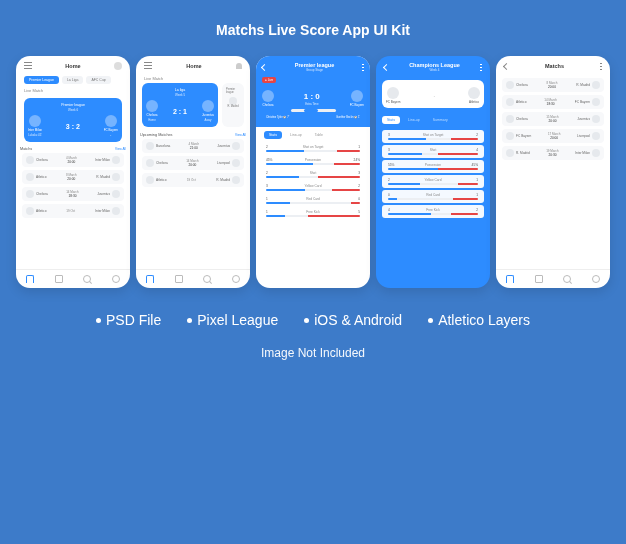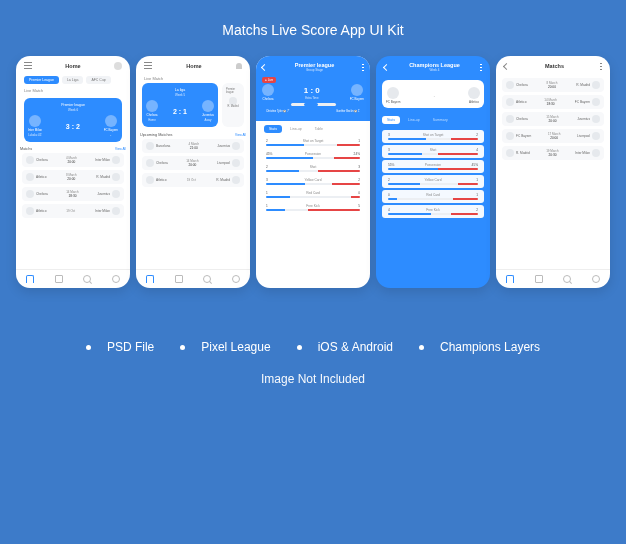--- a/index.html
+++ b/index.html
@@ -1,17 +1,17 @@
 <!DOCTYPE html>
 <html><head>
 <meta charset="utf-8">
 <style>
 *{margin:0;padding:0;box-sizing:border-box;font-family:-apple-system,Helvetica,Arial,sans-serif;}
 body{width:626px;height:544px;background:#3d7bc9;display:flex;flex-direction:column;align-items:center;overflow:hidden;}
-.title{color:#fff;font-size:14px;font-weight:400;margin-top:22px;}
+.title{color:#fff;font-size:14px;font-weight:700;margin-top:22px;}
 .phones{display:flex;gap:6px;margin-top:18px;justify-content:center;}
 .phone{width:114px;height:232px;background:#fff;border-radius:14px;overflow:hidden;display:flex;flex-direction:column;font-size:4px;color:#444;box-shadow:0 4px 12px rgba(0,0,0,0.12);}
 .phone.blue-bg{background:#2d8cff;}
 .topbar{display:flex;align-items:center;justify-content:space-between;padding:6px 8px 4px;}
 .topbar .ttl{font-size:5.5px;font-weight:600;color:#333;}
 .blue-bg .topbar .ttl{color:#fff;}
 .menu-icon,.back-icon,.bell-icon,.more-icon,.avatar,.search-icon,.cal-icon,.home-icon{width:8px;height:8px;display:inline-block;}
 .menu-icon{background:linear-gradient(#888,#888) 0 0/8px 1px no-repeat,linear-gradient(#888,#888) 0 3px/8px 1px no-repeat,linear-gradient(#888,#888) 0 6px/8px 1px no-repeat;}
 .back-icon{border-left:1.5px solid #888;border-bottom:1.5px solid #888;transform:rotate(45deg);width:5px;height:5px;}
 .blue-bg .back-icon{border-color:#fff;}
@@ -62,21 +62,21 @@
 .cal-icon{border:1.2px solid #bbb;border-radius:1px;}
 .search-icon{border:1.2px solid #bbb;border-radius:50%;width:6px;height:6px;position:relative;}
 .search-icon::after{content:'';position:absolute;width:3px;height:1.2px;background:#bbb;bottom:-1px;right:-2px;transform:rotate(45deg);}
 .user-icon{width:6px;height:6px;border:1.2px solid #bbb;border-radius:50%;}
 .paginator{height:6px;display:flex;align-items:center;justify-content:center;}
 .pag-bar{width:45px;height:3px;background:#eceff3;border-radius:2px;position:relative;}
 .pag-thumb{position:absolute;left:30%;width:14px;top:0;bottom:0;background:#2d8cff;border-radius:2px;}
 .stat-body{flex:1;overflow:hidden;}
 
 .features{display:flex;gap:26px;margin-top:24px;}
-.feat{display:flex;align-items:center;gap:16px;color:#fff;font-size:12px;margin-top:28px;}
+.feat{display:flex;align-items:center;gap:5px;color:#fff;font-size:14px;}
 .feat .dot{width:5px;height:5px;background:#fff;border-radius:50%;}
 .disclaimer{color:#fff;font-size:12px;margin-top:18px;opacity:0.95;}
 .hero-card-white{background:#fff;border-radius:6px;margin:4px 6px;padding:4px;}
 .hdr-center{display:flex;flex-direction:column;align-items:center;}
 .subtitle-sm{font-size:3px;color:#cfe4ff;}
 </style>
 </head>
 <body>
 
 <div class="title">Matchs Live Score App UI Kit</div>
@@ -276,21 +276,21 @@
       <div class="hdr-center">
             <span class="ttl" style="color:#fff">Premier league</span>
             <span class="subtitle-sm">Group Stage</span>
           </div>
       <span class="more-icon" style="background:radial-gradient(circle,#fff 1px,transparent 1px) 0 0/2px 3px"></span>
     </div>
     <div style="display:flex;justify-content:space-between;align-items:flex-start;margin-top:2px">
       <span class="live-pill">● Live</span>
       <span></span>
     </div>
-    <div class="match-row" style="margin-top:1px">
+    <div class="match-row" style="margin-top:7px">
       <div class="team-col">
             <span class="team-badge"></span>
             <span>Chelsea</span>
           </div>
       <div class="team-col">
             <span class="score-big">1 : 0</span>
             <span class="substat">Extra Time</span>
           </div>
       <div class="team-col">
             <span class="team-badge"></span>
@@ -577,17 +577,17 @@
   <span class="feat">
       <span class="dot"></span>
       <span>Pixel League</span>
     </span>
   <span class="feat">
       <span class="dot"></span>
       <span>iOS &amp; Android</span>
     </span>
   <span class="feat">
       <span class="dot"></span>
-      <span>Champions Layers</span>
+      <span>Atletico Layers</span>
     </span>
 </div>
 
 <div class="disclaimer">Image Not Included</div>
 
 </body></html>

